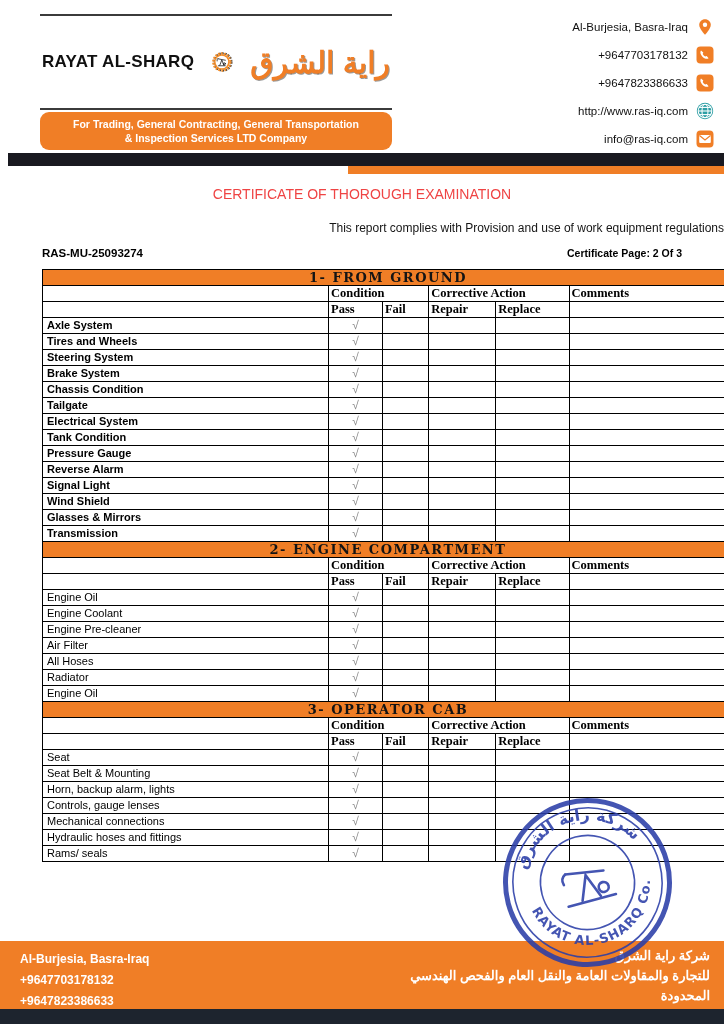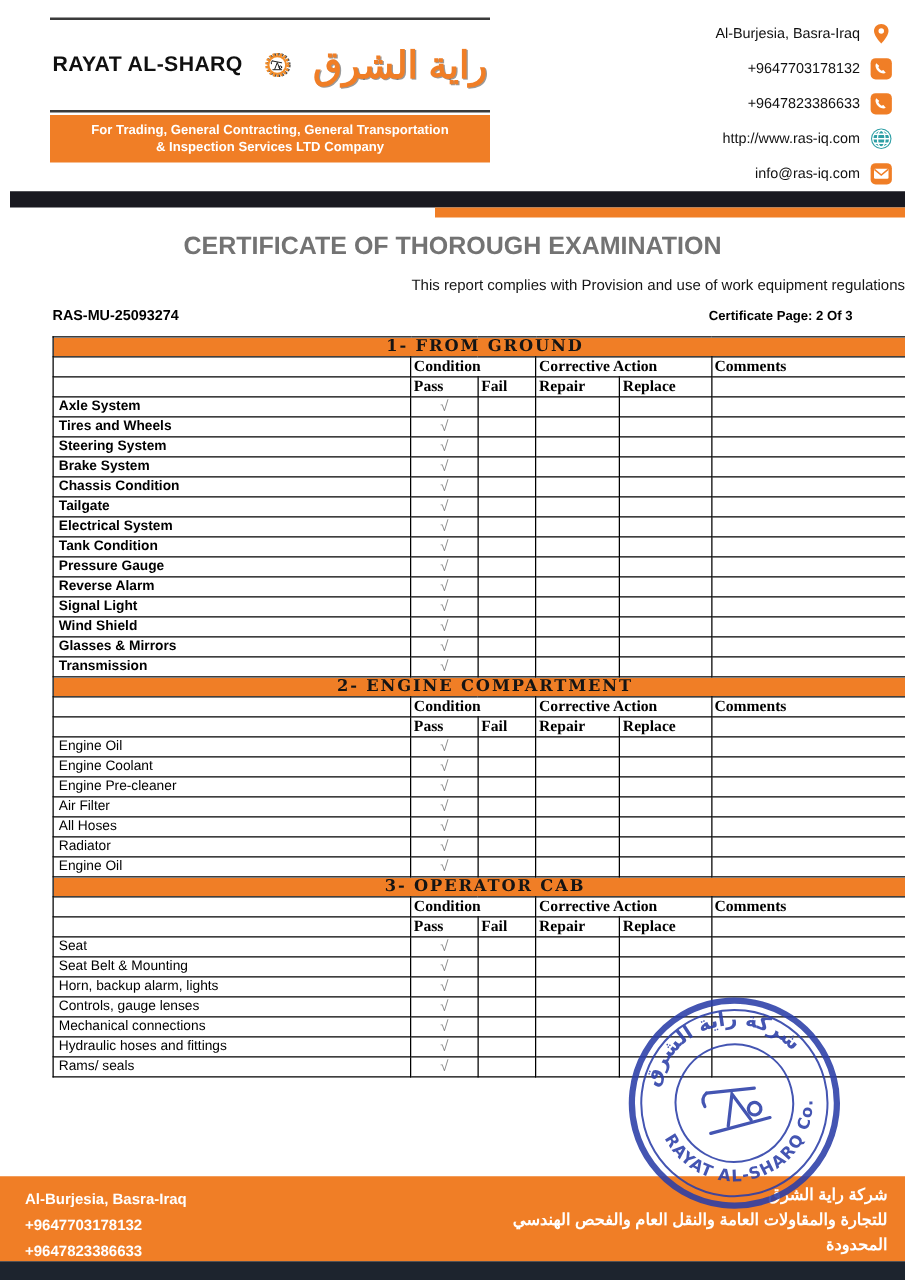--- a/index.html
+++ b/index.html
@@ -6,35 +6,35 @@
     --orange:#F07E26; --orange2:#F28C28; --dark:#191920;
     --stamp:#2B3EA8; --teal:#2E9FA5; --check:#8a8a8a;
   }
   *{box-sizing:border-box;margin:0;padding:0;}
   body{font-family:"Liberation Sans", sans-serif;background:#e9e9e9;}
   .page{position:relative;width:724px;height:1024px;background:#fff;margin:0 auto;overflow:hidden;}
 
   
   .logo-block{position:absolute;left:40px;top:14px;width:352px;}
   .rule{height:2px;background:#3b3b3b;}
-  .logo-row{display:flex;align-items:center;justify-content:space-between;height:72px;padding:2px 2px;gap:16px;}
+  .logo-row{display:flex;align-items:center;justify-content:space-between;height:92px;padding:2px 2px;gap:16px;}
   .company-en{font-weight:bold;font-size:17px;letter-spacing:.3px;color:#101010;white-space:nowrap;}
   .company-ar{font-weight:bold;font-size:30px;color:var(--orange);text-shadow:1px 1px 0 rgba(70,70,70,.55);white-space:nowrap;text-align:right;}
-  .tagline{margin-top:2px;background:var(--orange);color:#fff;font-weight:bold;font-size:10.5px;line-height:14px;text-align:center;padding:5px 4px;}
+  .tagline{margin-top:2px;background:var(--orange);color:#fff;font-weight:bold;font-size:10.5px;line-height:14px;text-align:center;padding:5px 4px;border-radius:9px;}
 
   .contact{position:absolute;right:10px;top:18px;width:240px;display:flex;flex-direction:column;gap:10px;}
   .contact-row{display:flex;align-items:center;justify-content:flex-end;gap:8px;font-size:11.5px;color:#101010;}
   .contact-row .txt{white-space:nowrap;}
   .icon{width:18px;height:18px;flex:0 0 18px;}
 
   .bar-dark{position:absolute;left:8px;right:0;top:153px;height:13px;background:var(--dark);}
   .bar-orange{position:absolute;left:348px;right:0;top:166px;height:8px;background:var(--orange);}
 
   
-  .title{position:absolute;top:186px;left:0;right:0;text-align:center;font-size:20px;font-weight:bold;color:#737373;}
+  .title{position:absolute;top:186px;left:0;right:0;text-align:center;font-size:14px;font-weight:normal;color:#ef4444;}
   .subtitle{position:absolute;top:221px;left:0;right:0;text-align:right;font-size:12px;color:#151515;}
   .meta{position:absolute;top:247px;left:42px;width:640px;display:flex;justify-content:space-between;align-items:flex-end;}
   .cert-no{font-weight:bold;font-size:11.5px;color:#000;}
   .page-info{font-weight:bold;font-size:10.5px;color:#000;}
 
   .insp-table{position:absolute;top:269px;left:42px;width:692px;border-collapse:collapse;table-layout:fixed;}
   .insp-table td{border:1px solid #000;font-size:11px;height:15px;line-height:13px;padding:1px 4px;overflow:hidden;white-space:nowrap;}
   tr.section-row td{background:var(--orange);text-align:center;font-family:"DejaVu Serif", serif;font-weight:bold;font-size:13px;letter-spacing:1.5px;color:#141414;padding:1px 2px;}
   tr.head-row td{font-family:"Liberation Serif", serif;font-weight:bold;text-align:left;font-size:12.5px;padding:1px 2px;}
   td.check{text-align:center;color:var(--check);font-size:12px;padding:1px 0;}

